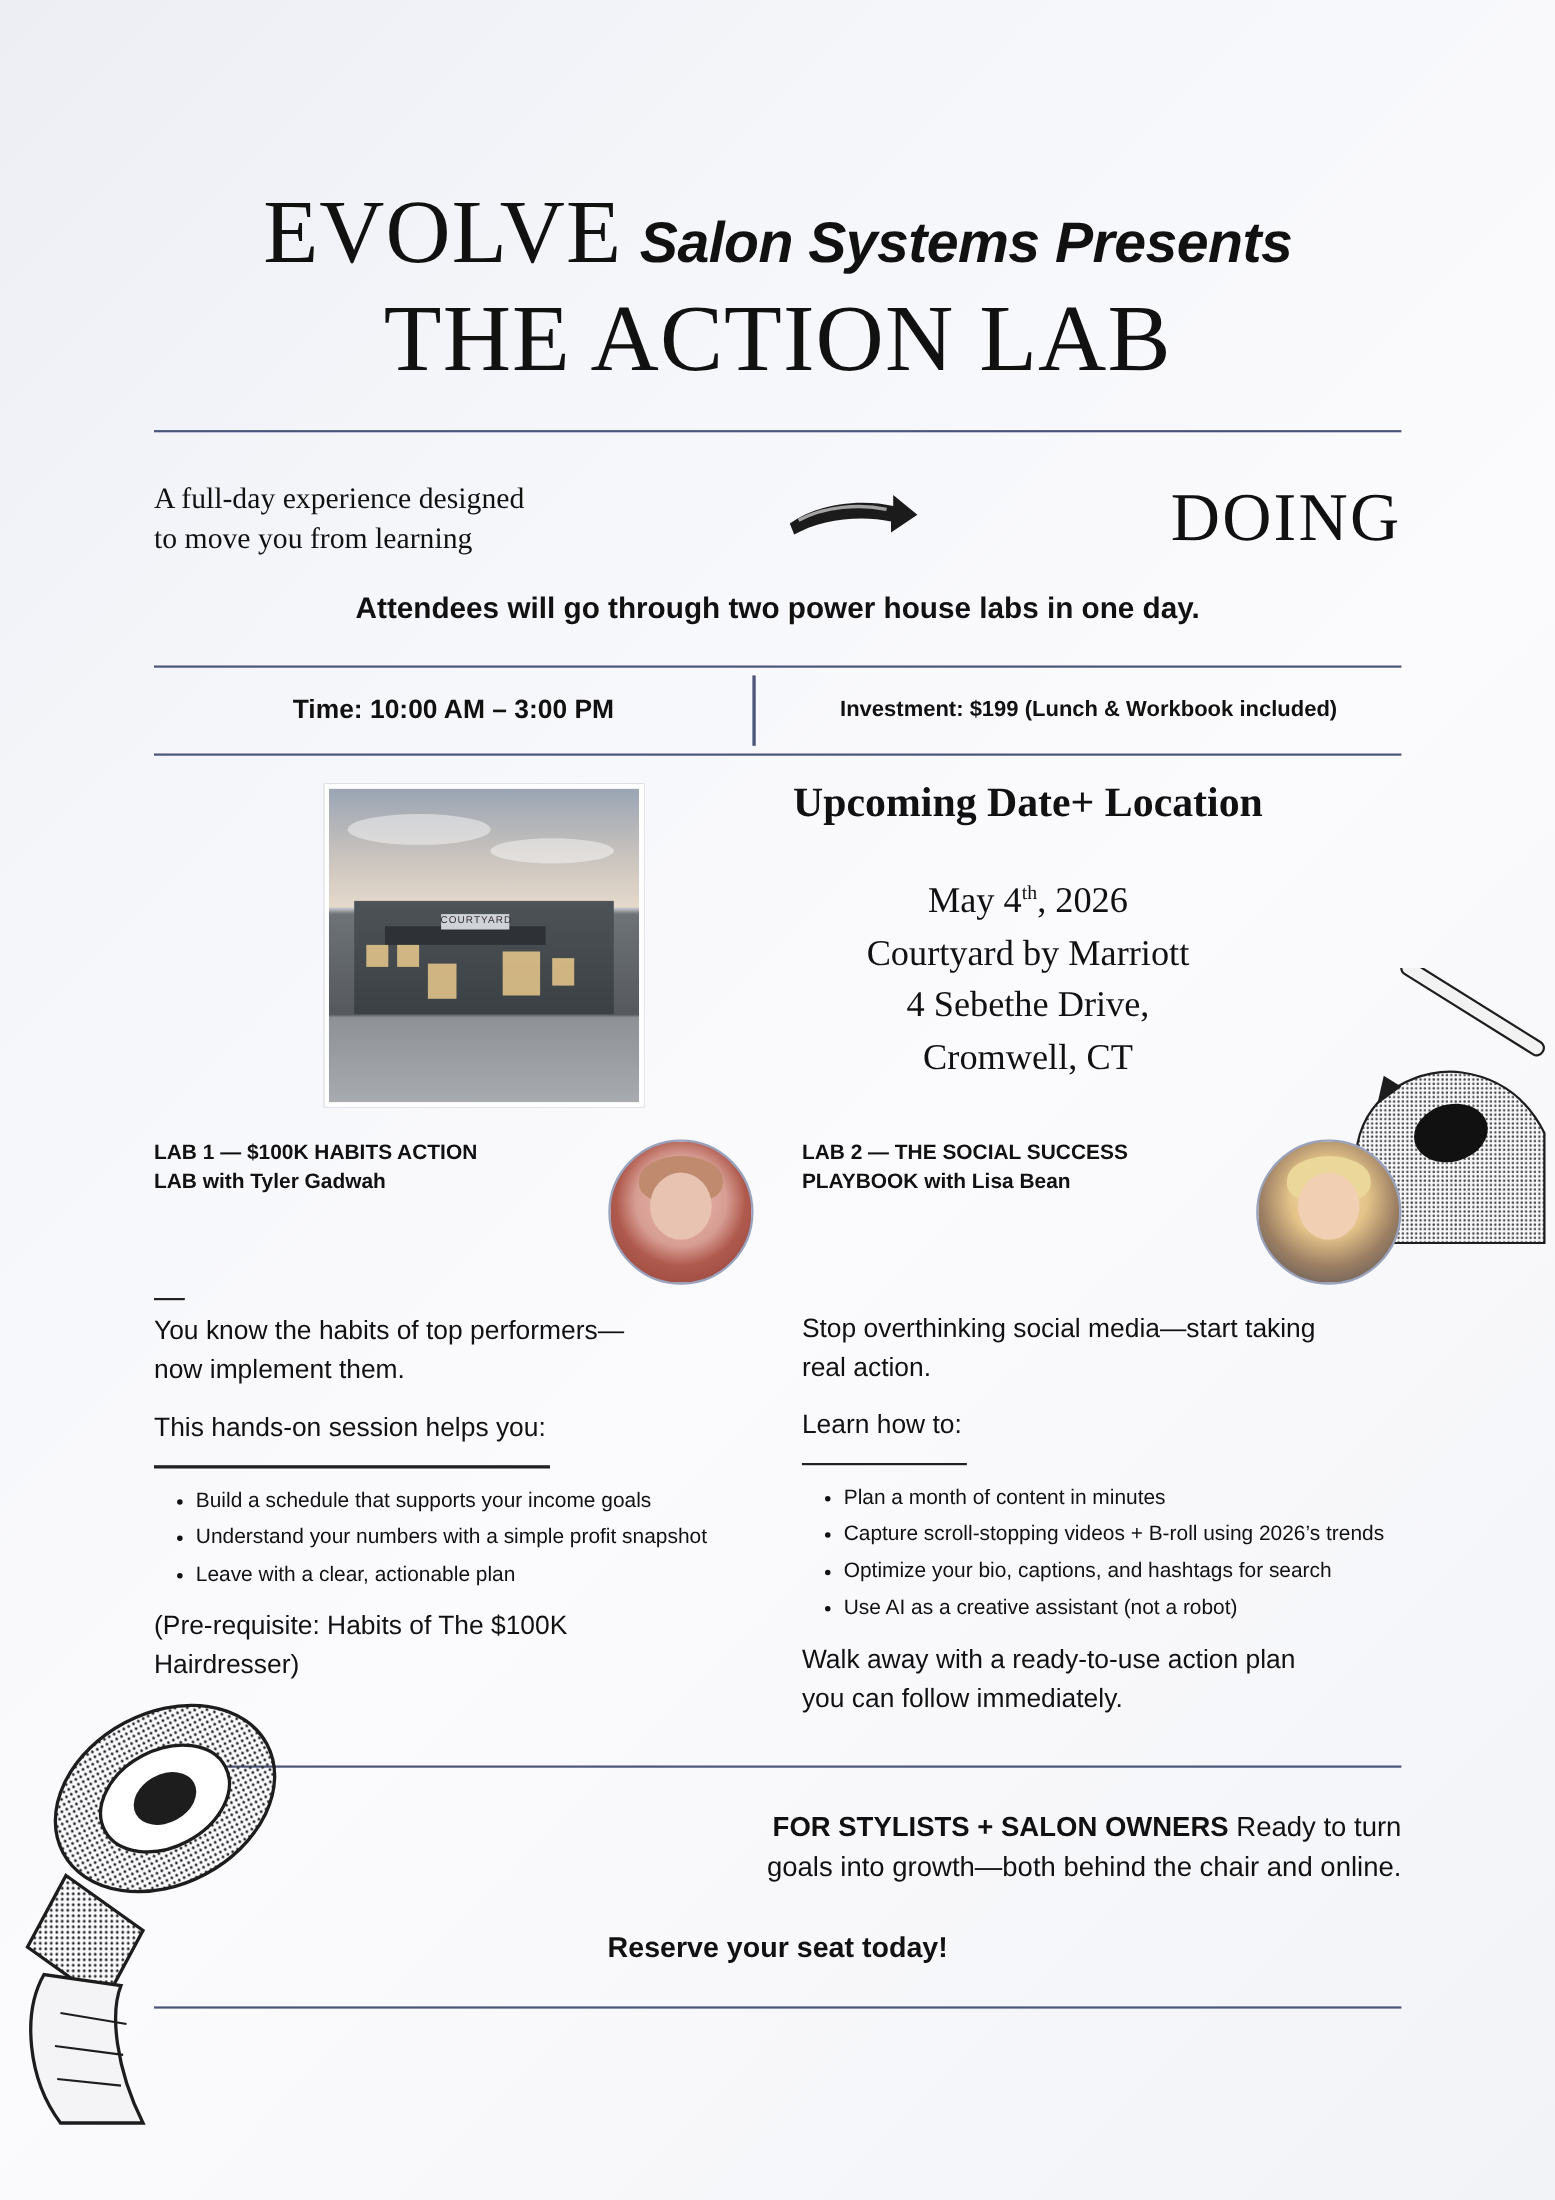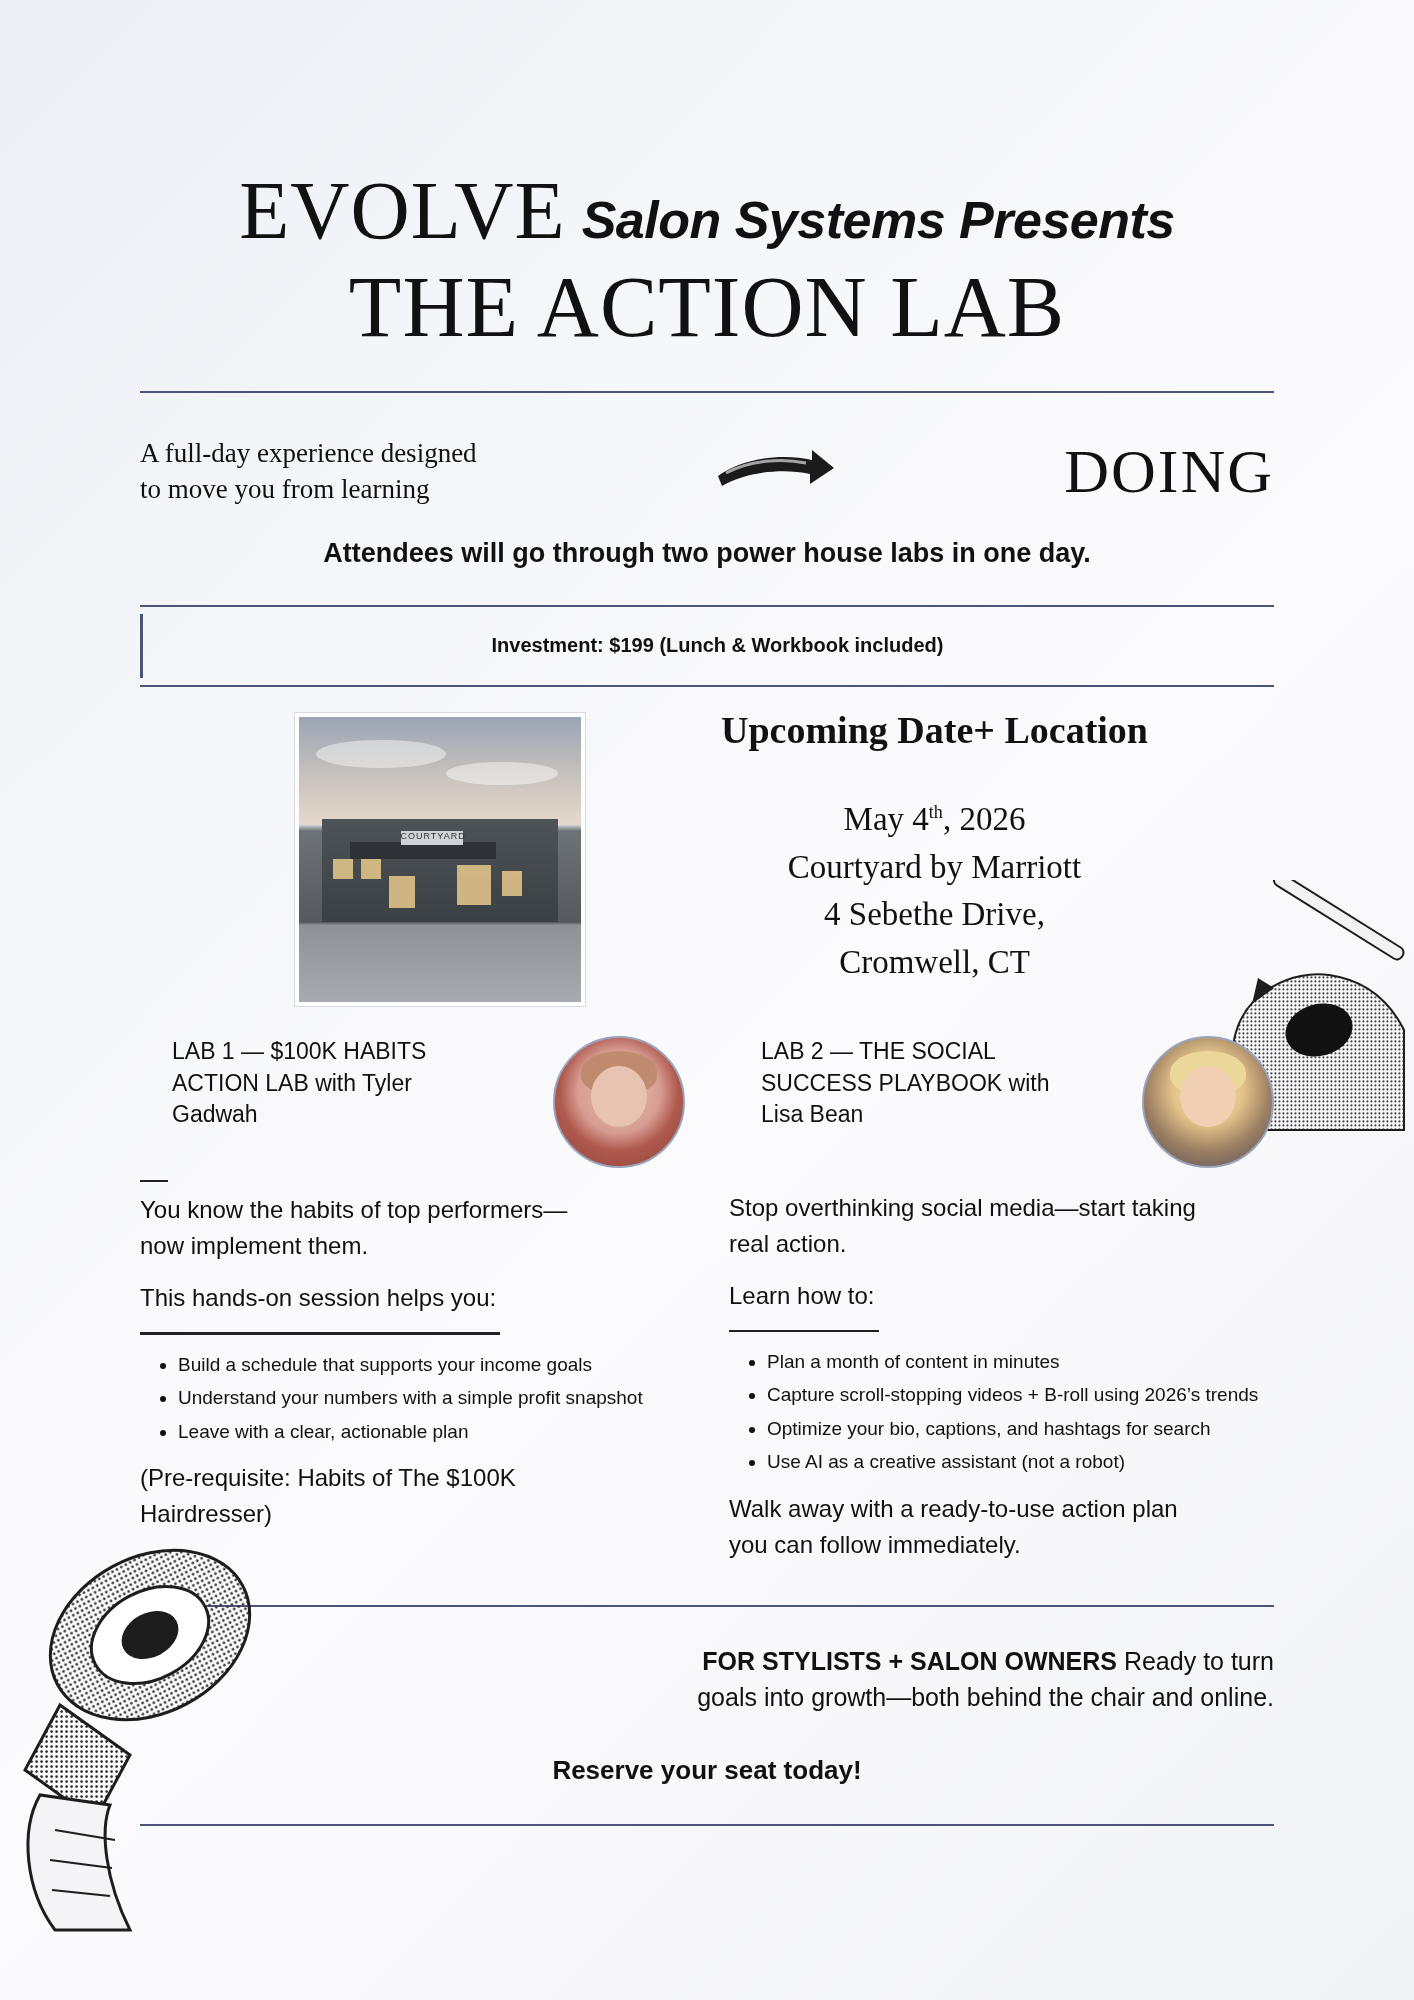--- a/index.html
+++ b/index.html
@@ -202,25 +202,24 @@
     flex: 1 1 0;
     min-width: 0;
   }
   .lab-head {
     display: flex;
     align-items: flex-start;
     justify-content: space-between;
     gap: 10px;
   }
   .lab-title {
-    font-weight: normal;
-    font-size: 23px;
+    font-weight: bold;
+    font-size: 19px;
     line-height: 1.38;
     max-width: 330px;
-    margin-left: 32px;
   }
   .avatar {
     flex: 0 0 auto;
     width: 128px;
     height: 128px;
     border-radius: 50%;
     border: 2px solid #9aa3bd;
     overflow: hidden;
     position: relative;
   }
@@ -360,20 +359,21 @@
       </svg>
     </div>
     <div class="doing">DOING</div>
   </div>
 
   <div class="attendees">Attendees will go through two power house labs in one day.</div>
 
   <div class="rule rule-2"></div>
 
   <div class="time-row">
+    <div class="time-cell">Time: 10:00 AM – 3:00 PM</div>
     <div class="vdiv"></div>
     <div class="invest-cell">Investment: $199 (Lunch &amp; Workbook included)</div>
   </div>
 
   <div class="rule rule-3"></div>
 
   <div class="venue-row">
     <div class="venue-photo-wrap">
       <div class="venue-photo">
         <div class="sky"></div>

